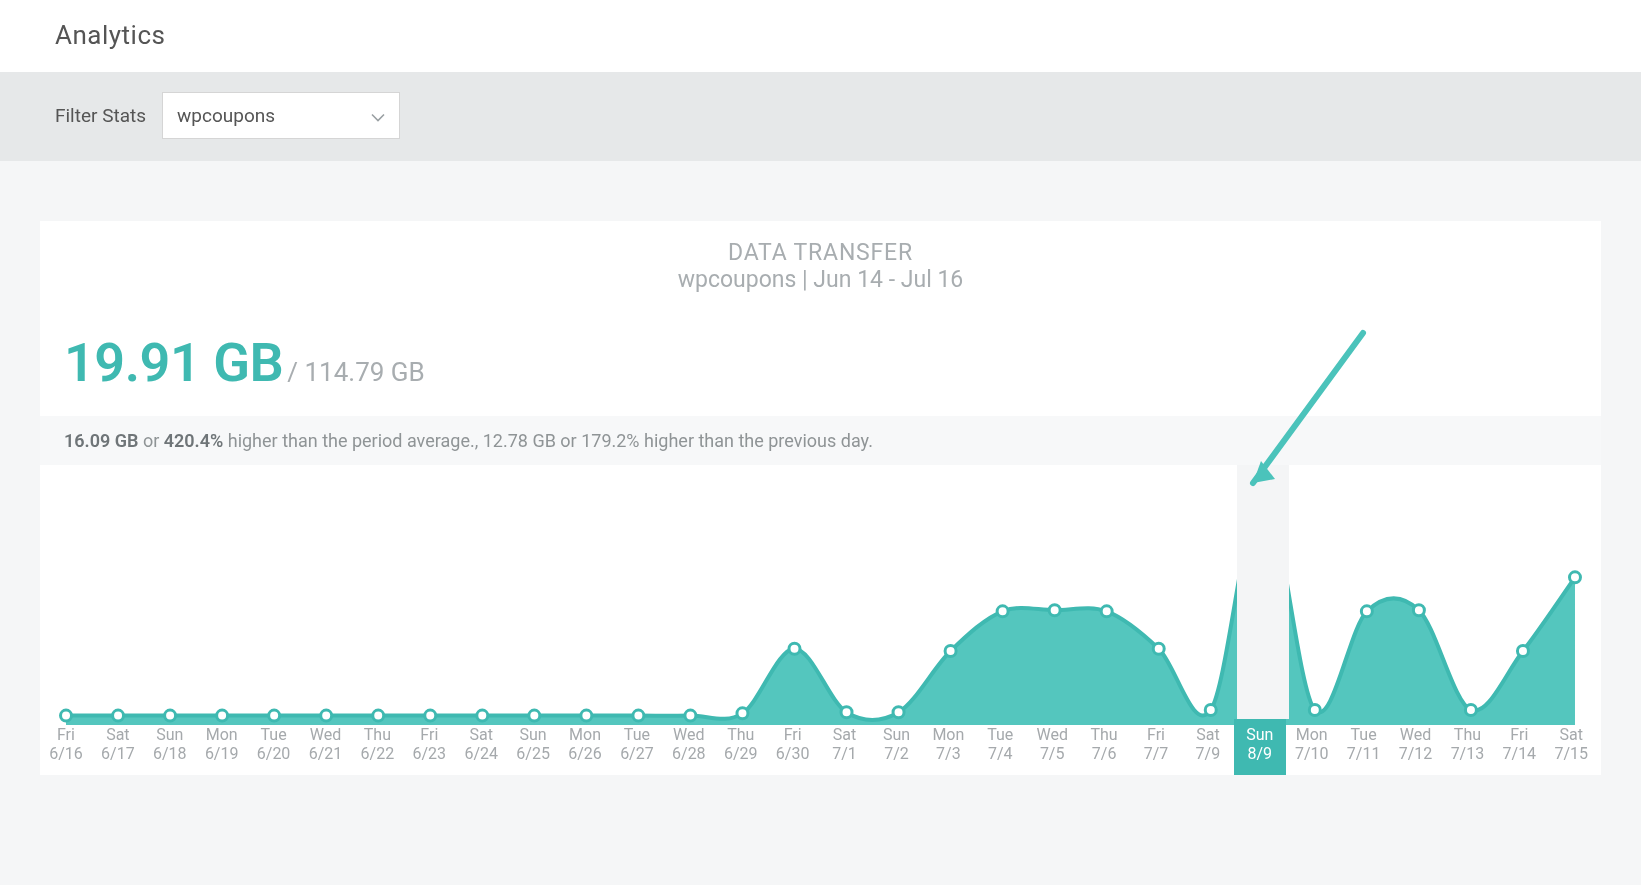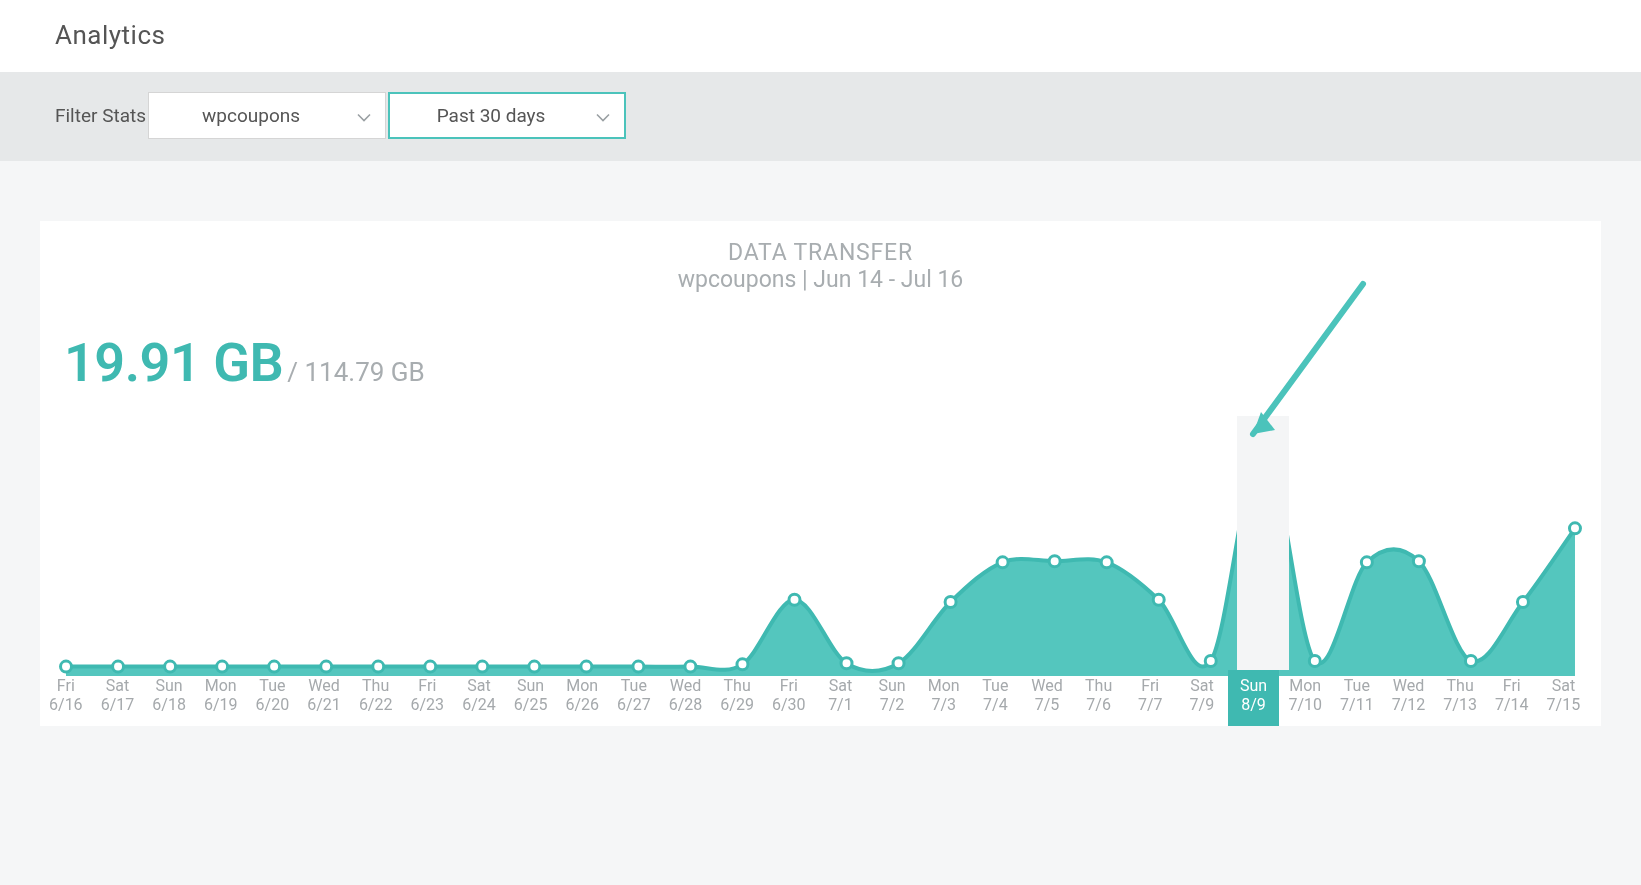--- a/index.html
+++ b/index.html
@@ -1,36 +1,36 @@
 <!DOCTYPE html>
 <html><head>
 <meta charset="utf-8">
 <style>
   * { box-sizing: border-box; margin:0; padding:0; }
   body { font-family: -apple-system, BlinkMacSystemFont, "Segoe UI", Roboto, sans-serif; background:#f5f6f7; color:#333; width:1641px; }
   .header-bar { background:#fff; padding:20px 55px 22px; }
   .page-title { font-size:26px; font-weight:400; color:#555; letter-spacing:0.5px; }
-  .filter-bar { background:#e6e8e9; padding:20px 55px 22px; display:flex; align-items:center; gap:2px;text-align:center; }
+  .filter-bar { background:#e6e8e9; padding:20px 55px 22px; display:flex; align-items:center; gap:16px; }
   .filter-label { color:#555; font-size:19px; }
   .select-box { position:relative; background:#fff; border:1px solid #d5d5d5; padding:11px 46px 11px 14px; font-size:19px; color:#555; min-width:238px; cursor:pointer; }
   .select-box.active { border:2px solid #4bc3bb; padding:10px 45px 10px 13px; }
   .select-chevron { position:absolute; right:14px; top:50%; transform:translateY(-50%); pointer-events:none; }
   .content { padding:60px 40px 20px; }
   .card { background:#fff; }
   .card-header { display:flex; justify-content:space-between; align-items:center; padding:18px 24px 0 24px;flex-direction:column; }
   .card-title { color:#a8adb0; font-size:23px; font-weight:400; letter-spacing:0.8px; }
   .card-range { color:#a8adb0; font-size:23px; font-weight:400; }
   .metric-row { padding:38px 24px 22px; display:flex; align-items:baseline; gap:4px; }
   .metric-main { color:#3fb9b1; font-size:54px; font-weight:600; letter-spacing:-.5px;}
   .metric-sub  { color:#a8adb0; font-size:26px; font-weight:400;text-align:center; }
   .summary-row { background:#f7f8f9; padding:14px 24px; font-size:18px; color:#8f9496; }
   .summary-row b { color:#6f7578; font-weight:600; }
   .chart-wrap { position:relative; height:310px; }
   .chart-svg { display:block; width:100%; height:260px; }
-  .x-axis { display:flex; position:absolute; bottom:0; left:0; right:12px; height:56px;margin-top:24px; }
+  .x-axis { display:flex; position:absolute; bottom:0; left:0; right:4px; height:56px;margin-top:24px; }
   .x-tick { flex:1 1 0; text-align:center; font-size:16px; color:#a5a9ac; line-height:1.2; padding-top:6px; position:relative;}
   .x-tick.highlight { background:#3fb9b1; color:#fff; }
   .x-tick .day { display:block; }
   .x-tick .date{ display:block; }
   .highlight-col { position:absolute; top:0; bottom:56px; background:#f4f5f6; }
   .arrow { position:absolute; pointer-events:none; }
 </style>
 </head>
 <body>
 
@@ -41,43 +41,38 @@
 <div class="filter-bar">
   <span class="filter-label">Filter Stats</span>
   <div class="select-box">
     <span>wpcoupons</span>
     <span class="select-chevron">
       <svg width="14" height="9" viewBox="0 0 14 9">
           <path d="M1 1 L7 7 L13 1" fill="none" stroke="#9aa0a3" stroke-width="1.6"></path>
         </svg>
     </span>
   </div>
-  <div class="select-box active">
-    <span>Past 30 days</span>
-    <span class="select-chevron">
-      <svg width="14" height="9" viewBox="0 0 14 9">
-          <path d="M1 1 L7 7 L13 1" fill="none" stroke="#9aa0a3" stroke-width="1.6"></path>
-        </svg>
-    </span>
-  </div>
 </div>
 
 <div class="content">
   <div class="card">
 
     <div class="card-header">
       <div class="card-title">DATA TRANSFER</div>
       <div class="card-range">wpcoupons | Jun 14 - Jul 16</div>
     </div>
 
     <div class="metric-row">
       <span class="metric-main">19.91 GB</span>
       <span class="metric-sub">/ 114.79 GB</span>
     </div>
 
+    <div class="summary-row">
+      <b>16.09 GB</b><span> or </span><b>420.4%</b><span> higher than the period average., 12.78 GB or 179.2% higher than the previous day.</span>
+    </div>
 
     <div class="chart-wrap">
       <div class="highlight-col" id="hlcol" style="left: 1196.77px; width: 52.0333px;"></div>
       <svg class="chart-svg" id="chartsvg" preserveAspectRatio="none" viewBox="0 0 1561 260">
           <path d="M 26.016666666666666 250.60000000000002 C 34.68888888888889 250.60000000000002, 60.705555555555556 250.60000000000002, 78.05 250.60000000000002 C 95.39444444444445 250.60000000000002, 112.73888888888887 250.60000000000002, 130.08333333333331 250.60000000000002 C 147.42777777777775 250.60000000000002, 164.77222222222224 250.60000000000002, 182.11666666666667 250.60000000000002 C 199.4611111111111 250.60000000000002, 216.80555555555554 250.60000000000002, 234.14999999999998 250.60000000000002 C 251.4944444444444 250.60000000000002, 268.83888888888885 250.60000000000002, 286.1833333333333 250.60000000000002 C 303.5277777777777 250.60000000000002, 320.8722222222222 250.60000000000002, 338.21666666666664 250.60000000000002 C 355.5611111111111 250.60000000000002, 372.90555555555557 250.60000000000002, 390.25 250.60000000000002 C 407.59444444444443 250.60000000000002, 424.93888888888887 250.60000000000002, 442.2833333333333 250.60000000000002 C 459.62777777777774 250.60000000000002, 476.9722222222222 250.60000000000002, 494.3166666666666 250.60000000000002 C 511.66111111111104 250.60000000000002, 529.0055555555555 250.60000000000002, 546.3499999999999 250.60000000000002 C 563.6944444444443 250.60000000000002, 581.0388888888889 250.60000000000002, 598.3833333333333 250.60000000000002 C 615.7277777777778 250.60000000000002, 633.0722222222222 250.97777777777782, 650.4166666666666 250.60000000000002 C 667.7611111111111 250.22222222222223, 685.1055555555555 259.47777777777776, 702.4499999999999 248.33333333333334 C 719.7944444444444 237.1888888888889, 737.1388888888889 183.92222222222225, 754.4833333333333 183.73333333333335 C 771.8277777777778 183.54444444444445, 789.1722222222222 236.6222222222222, 806.5166666666667 247.2 C 823.8611111111111 257.77777777777777, 841.2055555555555 257.4, 858.55 247.2 C 875.8944444444444 237, 893.2388888888888 202.8111111111111, 910.5833333333333 186 C 927.9277777777777 169.1888888888889, 945.2722222222221 153.13333333333333, 962.6166666666666 146.33333333333331 C 979.961111111111 139.5333333333333, 997.3055555555555 145.2, 1014.65 145.2 C 1031.9944444444445 145.2, 1049.3388888888887 139.9111111111111, 1066.6833333333332 146.33333333333331 C 1084.0277777777776 152.75555555555553, 1101.3722222222223 167.3, 1118.7166666666667 183.73333333333335 C 1136.0611111111111 200.16666666666669, 1153.4055555555556 270.81111111111113, 1170.75 244.93333333333334 C 1188.0944444444444 219.05555555555554, 1205.4388888888889 28.46666666666667, 1222.7833333333333 28.46666666666667 C 1240.1277777777777 28.46666666666667, 1257.4722222222222 225.2888888888889, 1274.8166666666666 244.93333333333334 C 1292.161111111111 264.5777777777778, 1309.5055555555555 162.95555555555555, 1326.85 146.33333333333331 C 1344.1944444444443 129.71111111111108, 1361.5388888888888 128.76666666666665, 1378.8833333333332 145.2 C 1396.2277777777776 161.63333333333333, 1413.572222222222 238.13333333333333, 1430.9166666666665 244.93333333333334 C 1448.261111111111 251.73333333333335, 1465.6055555555556 208.1, 1482.95 186 C 1500.2944444444445 163.9, 1526.3111111111111 124.61111111111111, 1534.9833333333333 112.33333333333334 L 1534.9833333333333 260 L 26.016666666666666 260 Z" fill="#4bc3bb" fill-opacity="0.95"></path>
           <path d="M 26.016666666666666 250.60000000000002 C 34.68888888888889 250.60000000000002, 60.705555555555556 250.60000000000002, 78.05 250.60000000000002 C 95.39444444444445 250.60000000000002, 112.73888888888887 250.60000000000002, 130.08333333333331 250.60000000000002 C 147.42777777777775 250.60000000000002, 164.77222222222224 250.60000000000002, 182.11666666666667 250.60000000000002 C 199.4611111111111 250.60000000000002, 216.80555555555554 250.60000000000002, 234.14999999999998 250.60000000000002 C 251.4944444444444 250.60000000000002, 268.83888888888885 250.60000000000002, 286.1833333333333 250.60000000000002 C 303.5277777777777 250.60000000000002, 320.8722222222222 250.60000000000002, 338.21666666666664 250.60000000000002 C 355.5611111111111 250.60000000000002, 372.90555555555557 250.60000000000002, 390.25 250.60000000000002 C 407.59444444444443 250.60000000000002, 424.93888888888887 250.60000000000002, 442.2833333333333 250.60000000000002 C 459.62777777777774 250.60000000000002, 476.9722222222222 250.60000000000002, 494.3166666666666 250.60000000000002 C 511.66111111111104 250.60000000000002, 529.0055555555555 250.60000000000002, 546.3499999999999 250.60000000000002 C 563.6944444444443 250.60000000000002, 581.0388888888889 250.60000000000002, 598.3833333333333 250.60000000000002 C 615.7277777777778 250.60000000000002, 633.0722222222222 250.97777777777782, 650.4166666666666 250.60000000000002 C 667.7611111111111 250.22222222222223, 685.1055555555555 259.47777777777776, 702.4499999999999 248.33333333333334 C 719.7944444444444 237.1888888888889, 737.1388888888889 183.92222222222225, 754.4833333333333 183.73333333333335 C 771.8277777777778 183.54444444444445, 789.1722222222222 236.6222222222222, 806.5166666666667 247.2 C 823.8611111111111 257.77777777777777, 841.2055555555555 257.4, 858.55 247.2 C 875.8944444444444 237, 893.2388888888888 202.8111111111111, 910.5833333333333 186 C 927.9277777777777 169.1888888888889, 945.2722222222221 153.13333333333333, 962.6166666666666 146.33333333333331 C 979.961111111111 139.5333333333333, 997.3055555555555 145.2, 1014.65 145.2 C 1031.9944444444445 145.2, 1049.3388888888887 139.9111111111111, 1066.6833333333332 146.33333333333331 C 1084.0277777777776 152.75555555555553, 1101.3722222222223 167.3, 1118.7166666666667 183.73333333333335 C 1136.0611111111111 200.16666666666669, 1153.4055555555556 270.81111111111113, 1170.75 244.93333333333334 C 1188.0944444444444 219.05555555555554, 1205.4388888888889 28.46666666666667, 1222.7833333333333 28.46666666666667 C 1240.1277777777777 28.46666666666667, 1257.4722222222222 225.2888888888889, 1274.8166666666666 244.93333333333334 C 1292.161111111111 264.5777777777778, 1309.5055555555555 162.95555555555555, 1326.85 146.33333333333331 C 1344.1944444444443 129.71111111111108, 1361.5388888888888 128.76666666666665, 1378.8833333333332 145.2 C 1396.2277777777776 161.63333333333333, 1413.572222222222 238.13333333333333, 1430.9166666666665 244.93333333333334 C 1448.261111111111 251.73333333333335, 1465.6055555555556 208.1, 1482.95 186 C 1500.2944444444445 163.9, 1526.3111111111111 124.61111111111111, 1534.9833333333333 112.33333333333334" fill="none" stroke="#3fb9b1" stroke-width="4"></path>
           <circle cx="26.016666666666666" cy="250.60000000000002" r="5.5" fill="#fff" stroke="#3fb9b1" stroke-width="3"></circle>
           <circle cx="78.05" cy="250.60000000000002" r="5.5" fill="#fff" stroke="#3fb9b1" stroke-width="3"></circle>
           <circle cx="130.08333333333331" cy="250.60000000000002" r="5.5" fill="#fff" stroke="#3fb9b1" stroke-width="3"></circle>
           <circle cx="182.11666666666667" cy="250.60000000000002" r="5.5" fill="#fff" stroke="#3fb9b1" stroke-width="3"></circle>

